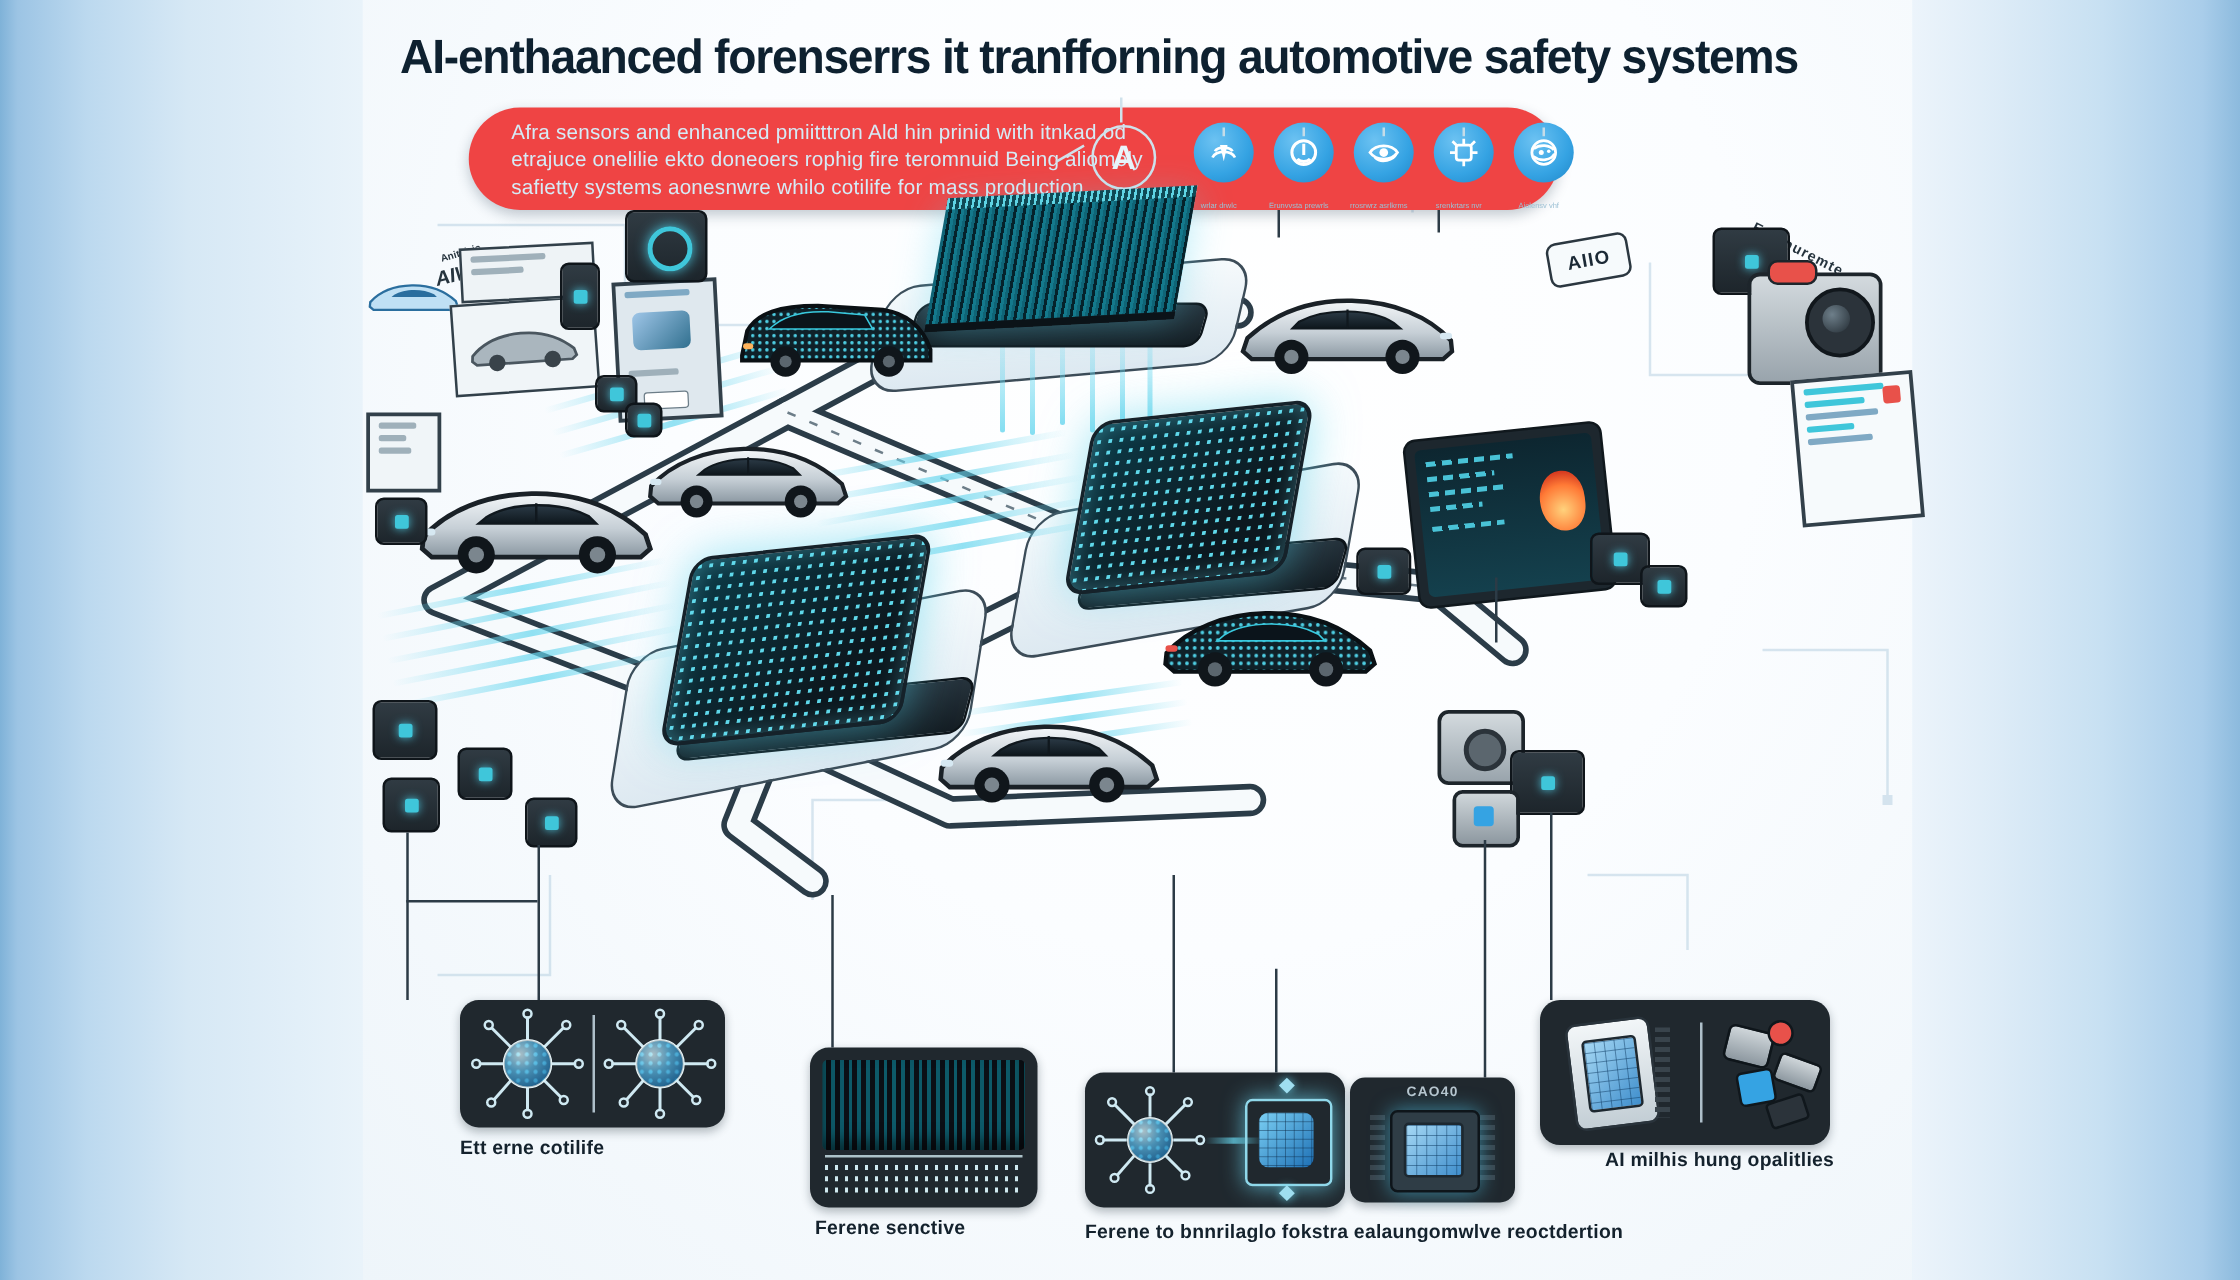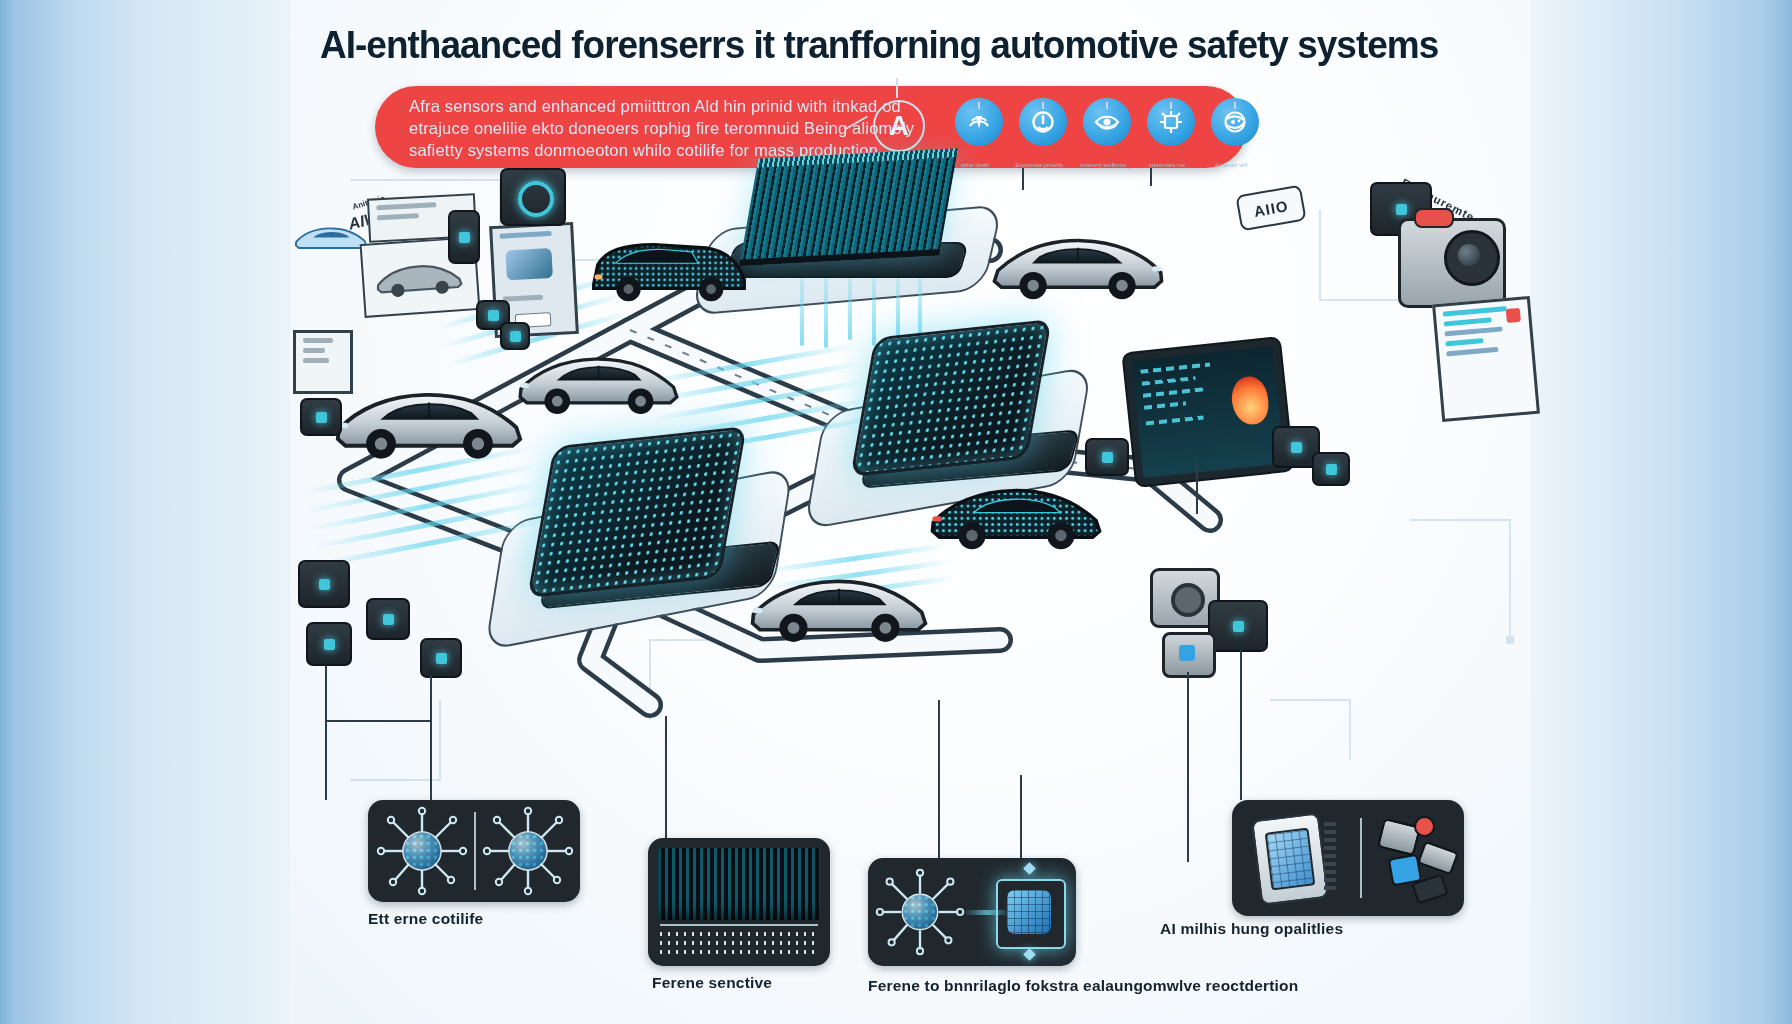--- a/index.html
+++ b/index.html
@@ -133,21 +133,21 @@
         <rect x="1216" y="636" width="8" height="8"></rect>
     </g>
   </svg>
 
   <div class="abs title">AI-enthaanced forenserrs it tranfforning automotive safety systems</div>
 
   <div class="abs banner">
     <div class="banner-text">
       <span style="display:block">Afra sensors and enhanced pmiitttron Ald hin prinid with itnkad od</span>
       <span style="display:block">etrajuce onelilie ekto doneoers rophig fire teromnuid Being aliomoly</span>
-      <span style="display:block">safietty systems donmoeoton whilo cotilife for mass production.</span>
+      <span style="display:block">safietty systems aonesnwre whilo cotilife for mass production.</span>
     </div>
     <div class="badge-a">
       <span>A</span>
     </div>
     <div class="abs" style="left:521px;top:-8px;width:2px;height:20px;background:#cfe2ec"></div>
     <div class="abs" style="left:521px;top:64px;width:2px;height:26px;background:#cfe2ec"></div>
     <div class="abs" style="left:468px;top:36px;width:26px;height:2px;background:#cfe2ec;transform:rotate(-30deg)"></div>
 
     <div class="blue-icon" style="left:580px">
       <svg width="30" height="30" viewBox="0 0 30 30" fill="none" stroke="#ffffff" stroke-width="2.2">
@@ -525,28 +525,36 @@
     </svg>
     <div class="beam" style="left:96px;top:52px;width:46px"></div>
     <div class="bracket-chip" style="left:128px;top:21px">
       <div class="bracket-inner"></div>
     </div>
     <div class="diamond" style="left:157px;top:6px"></div>
     <div class="diamond" style="left:157px;top:92px"></div>
   </div>
   <div class="cap" style="left:868px;top:977px">Ferene to bnnrilaglo fokstra ealaungomwlve reoctdertion</div>
 
+  <div class="dpanel" style="left:1080px;top:862px;width:132px;height:100px;border-radius:12px">
+    <div style="position:absolute;left:0;top:6px;width:100%;text-align:center;font-size:11px;font-weight:bold;color:#b8c6cf;letter-spacing:1px">CAO40</div>
+    <div class="pin-strip-v" style="left:16px;top:30px;height:56px"></div>
+    <div class="pin-strip-v" style="right:16px;top:30px;height:56px"></div>
+    <div class="abs" style="left:32px;top:26px;width:68px;height:62px;border-radius:6px;border:2.5px solid #0e151a;background:#2f3d46;box-shadow:0 0 16px rgba(80,200,235,.6)">
+      <div class="chip-screen" style="left:9px;top:8px;width:44px;height:40px"></div>
+    </div>
+  </div>
 
   <div class="dpanel" style="left:1232px;top:800px;width:232px;height:116px;border-radius:16px">
     <div class="pin-chip" style="left:24px;top:16px;width:64px;height:82px;transform:rotate(-7deg)">
       <div class="chip-screen" style="left:10px;top:12px;width:40px;height:54px"></div>
     </div>
     <div class="pin-strip-v" style="left:92px;top:22px;height:72px"></div>
     <div style="position:absolute;left:128px;top:18px;width:2px;height:80px;background:#aebfc9"></div>
     <div class="abs" style="left:148px;top:22px;width:34px;height:26px;border-radius:6px;border:2.5px solid #0e151a;background:linear-gradient(180deg,#cfd6da,#8d98a0);transform:rotate(14deg)"></div>
     <div class="abs" style="left:182px;top:16px;width:17px;height:17px;border-radius:50%;background:#e8514a;border:2.5px solid #10171c"></div>
     <div class="abs" style="left:158px;top:56px;width:26px;height:24px;border-radius:5px;background:#35a3e3;border:2.5px solid #10171c;transform:rotate(-10deg)"></div>
     <div class="abs" style="left:188px;top:46px;width:32px;height:20px;border-radius:5px;background:linear-gradient(180deg,#cfd6da,#8d98a0);border:2.5px solid #10171c;transform:rotate(20deg)"></div>
     <div class="abs" style="left:182px;top:78px;width:28px;height:18px;border-radius:4px;background:#2b333a;border:2px solid #10171c;transform:rotate(-18deg)"></div>
   </div>
-  <div class="cap" style="left:1160px;top:920px">AI milhis hung opalitlies</div>
+  <div class="cap" style="left:1284px;top:920px">AI milhis hung opalitlies</div>
 
 </div>
 
 </body></html>

